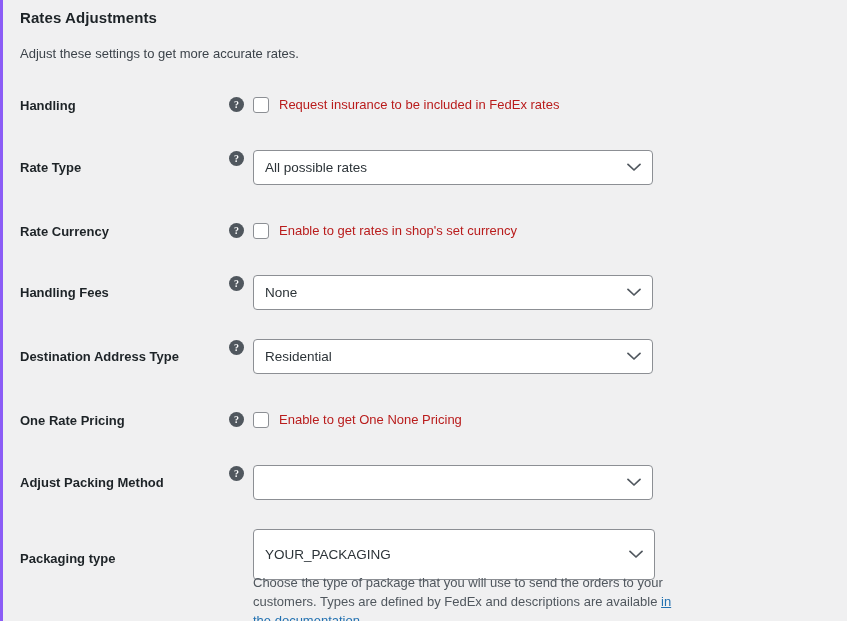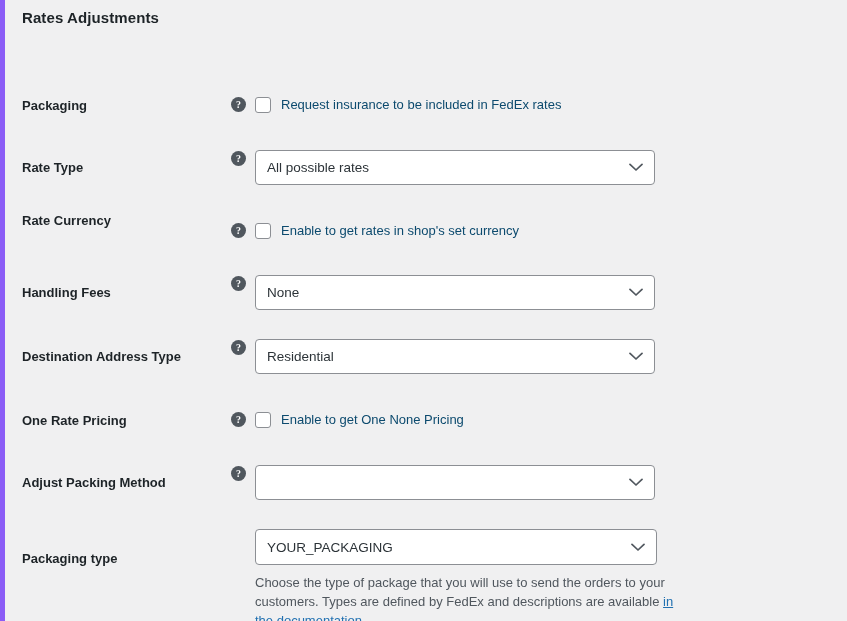--- a/index.html
+++ b/index.html
@@ -15,21 +15,21 @@
     color: #1d2327;
     overflow: hidden;
     position: relative;
   }
   .page {
     position: relative;
     width: 847px;
     height: 621px;
     box-sizing: border-box;
     padding: 0;
-    border-left: 5px solid #8b5cf6;
+    border-left: 3px solid #8b5cf6;
   }
 
   
   .section-head {
     position: absolute;
     left: 17px;
     top: 8px;
     width: 700px;
   }
   .section-title {
@@ -110,21 +110,21 @@
     height: 16px;
     box-sizing: border-box;
     border: 1px solid #8c8f94;
     border-radius: 3px;
     background: #ffffff;
     flex: 0 0 16px;
     cursor: pointer;
   }
   .cb-label {
     font-size: 13px;
-    color: #0c4a6e;
+    color: #b91c1c;
     line-height: 18px;
     margin-left: 10px;
     white-space: nowrap;
     cursor: pointer;
   }
 
   
   .select-wrap {
     position: relative;
     margin-left: 9px;
@@ -132,21 +132,21 @@
     height: 35px;
     box-sizing: border-box;
     background: #ffffff;
     border: 1px solid #8c8f94;
     border-radius: 4px;
     cursor: pointer;
     padding-left: 35px;
   }
   .select-wrap.wide {
     width: 402px;
-    height: 36px;
+    height: 51px;
     text-align: right;
   }
   .select-value {
     position: absolute;
     left: 11px;
     top: 0;
     right: 34px;
     height: 100%;
     display: flex;
     align-items: center;
@@ -180,25 +180,26 @@
     text-decoration: underline;
   }
 </style>
 </head>
 <body>
 
 <div class="page">
 
   <div class="section-head">
     <h2 class="section-title">Rates Adjustments</h2>
+    <p class="section-desc">Adjust these settings to get more accurate rates.</p>
   </div>
 
   <div class="form-table">
       <div class="row">
-        <div class="row-label" style="top: 15px;">Packaging</div>
+        <div class="row-label" style="top: 15px;">Handling</div>
         <div class="row-field" style="top: 14px;">
           <span class="help-icon">?</span>
           <span class="cb-wrap">
             <span class="checkbox"></span>
             <span class="cb-label">Request insurance to be included in FedEx rates</span>
           </span>
         </div>
       </div>
       <div class="row">
         <div class="row-label" style="top: 77px; text-align: right;">Rate Type</div>
@@ -208,21 +209,21 @@
             <span class="select-value">All possible rates</span>
             <span class="chevron">
               <svg width="14" height="9" viewBox="0 0 14 9">
                 <path d="M1 1.4 L7 7 L13 1.4" fill="none" stroke="#50575e" stroke-width="1.7" stroke-linecap="round" stroke-linejoin="round"></path>
               </svg>
             </span>
           </span>
         </div>
       </div>
       <div class="row">
-        <div class="row-label" style="top: 130px;">Rate Currency</div>
+        <div class="row-label" style="top: 141px;">Rate Currency</div>
         <div class="row-field" style="top: 140px;">
           <span class="help-icon">?</span>
           <span class="cb-wrap">
             <span class="checkbox"></span>
             <span class="cb-label">Enable to get rates in shop's set currency</span>
           </span>
         </div>
       </div>
       <div class="row">
         <div class="row-label" style="top: 202px;">Handling Fees</div>

